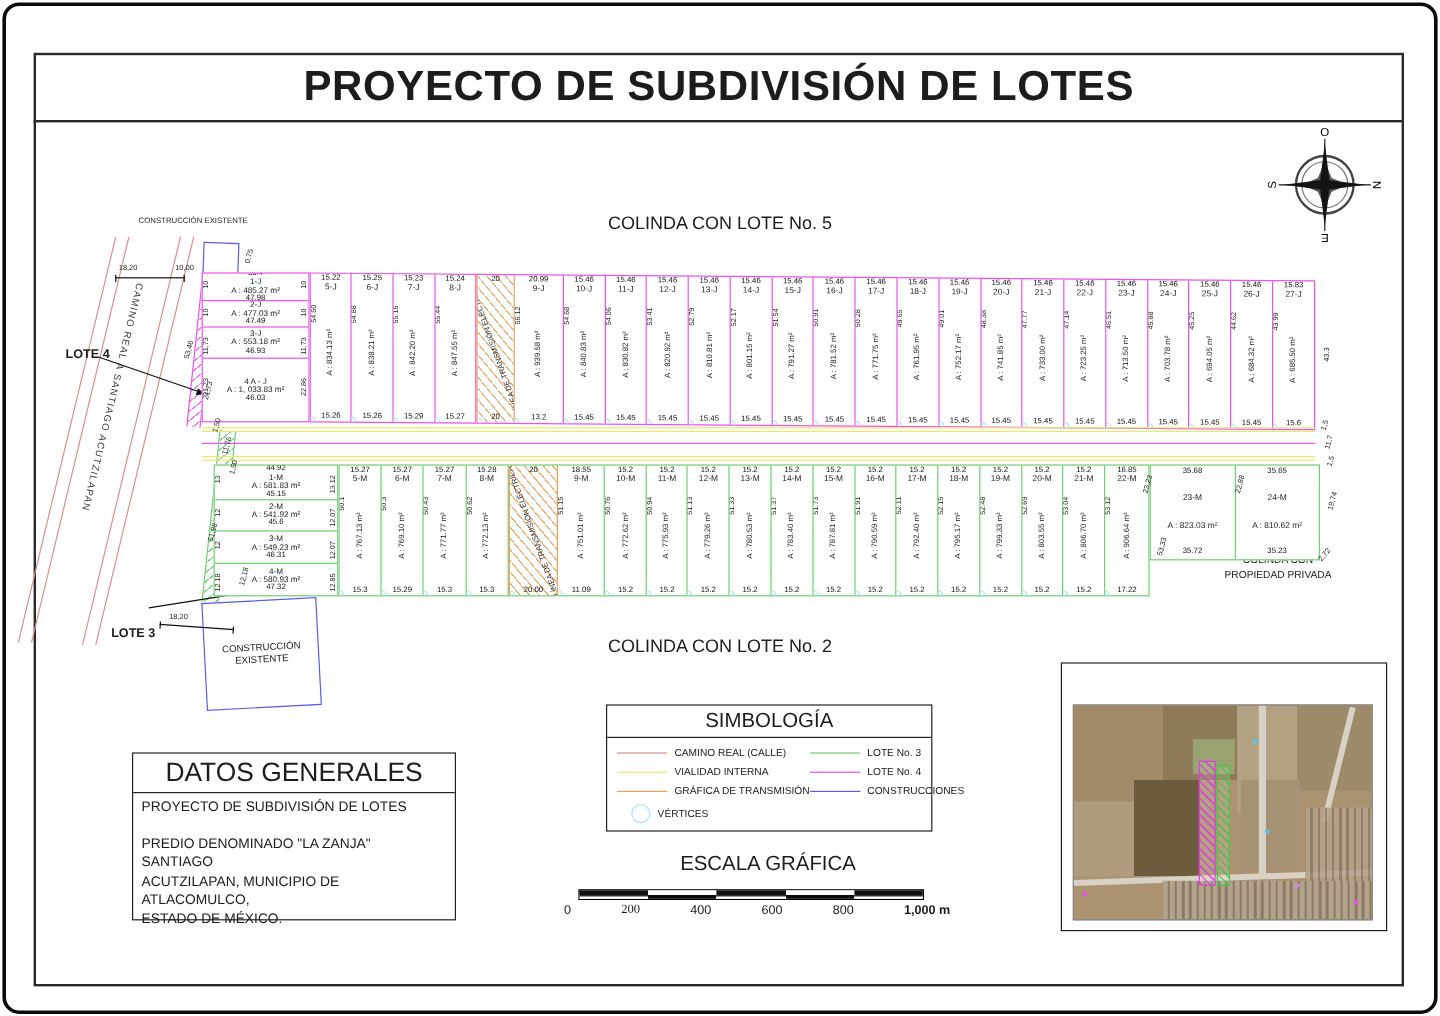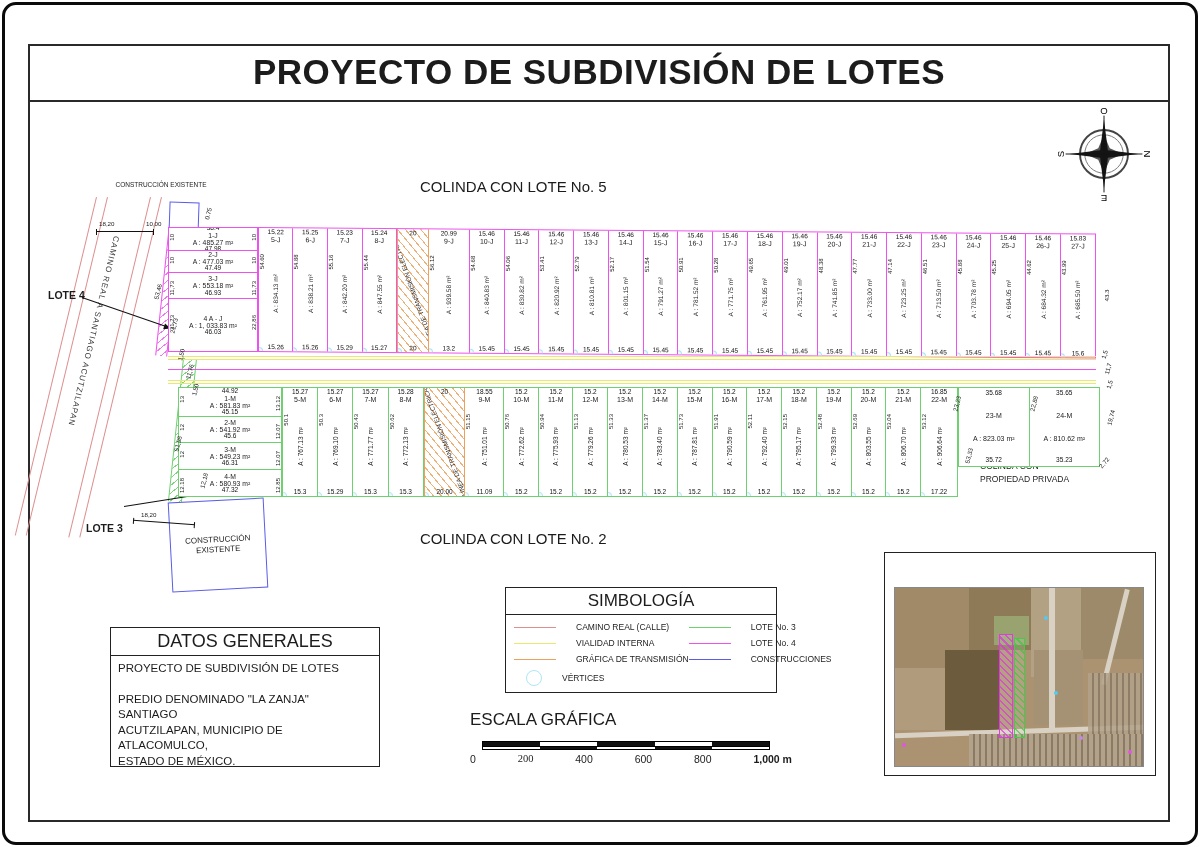--- a/index.html
+++ b/index.html
@@ -9,21 +9,21 @@
   }
   *{box-sizing:border-box; margin:0; padding:0;}
   body{width:1200px; height:847px; position:relative; background:#fff;
        font-family:"Liberation Sans", sans-serif; color:var(--ink); overflow:hidden;}
   .outer-frame{position:absolute; inset:2px; border:3px solid #0a0a0a; border-radius:14px;}
   .inner-frame{position:absolute; left:28px; top:44px; width:1142px; height:778px; border:2px solid #2a2a2a;}
   .title-band{position:absolute; left:28px; top:44px; width:1142px; height:58px;
               border-bottom:2px solid #2a2a2a; display:flex; align-items:center; justify-content:center;}
   .title-band h1{font-size:35px; font-weight:bold; letter-spacing:.5px;}
 
-  .lbl{position:absolute; text-align:left;}
+  .lbl{position:absolute; text-align:center;}
   .colinda{font-size:15px;}
   .priv{font-size:8.5px; line-height:1.5;}
   .lote-ref{font-size:10.5px; font-weight:bold;}
   .leader{position:absolute; height:0; border-top:1px solid #111; transform-origin:left center;}
   .leader::after{content:""; position:absolute; right:-2px; top:-3px; border-left:7px solid #111;
                  border-top:3px solid transparent; border-bottom:3px solid transparent;}
 
   
   .vrow{position:absolute; display:flex; border:1px solid var(--mag); background:#fff;}
   .vrow.row-m{border-color:var(--grn);}
@@ -82,21 +82,21 @@
   .dimline::before{left:0;} .dimline::after{right:0;}
 
   .panel{position:absolute; border:1.6px solid #222; background:#fff;}
   .panel .ptitle{border-bottom:1.4px solid #222; text-align:center; font-size:17px; padding:3px 0;}
   .datos-body{padding:5px 7px; font-size:11.5px; line-height:1.35;}
   .datos-line{min-height:15px; white-space:nowrap;}
 
   .simb-title{font-size:16px;}
   .legend-wrap{display:flex; padding:7px 8px 4px 8px;}
   .legend-col{flex:1; display:flex; flex-direction:column; gap:6px;}
-  .leg-item{display:flex; align-items:center; gap:20px;}
+  .leg-item{display:flex; align-items:center; gap:6px;}
   .leg-swatch{width:42px; height:0; border-top:1.6px solid; flex:0 0 auto;}
   .leg-swatch.circle{width:16px; height:16px; border:1.6px solid; border-radius:50%; margin-left:12px;}
   .leg-label{font-size:8.5px; white-space:nowrap;}
 
   .escala-title{font-size:17px;}
   .scalebar{position:absolute; display:flex; flex-direction:column; border:1px solid #000;}
   .scale-row{display:flex; flex:1;}
   .seg{flex:1;}
   .seg.b{background:#111;} .seg.w{background:#fff;}
   .scale-row + .scale-row .seg{border-top:1px solid #000;}
@@ -656,21 +656,21 @@
     <div class="freedim" style="left: 1102px; top: 365px; transform: rotate(-75deg);">11,7</div>
     <div class="freedim" style="left: 1105px; top: 381px; transform: rotate(-75deg);">1,5</div>
     <div class="freedim" style="left: 949px; top: 400px; transform: rotate(-75deg);">23,23</div>
     <div class="freedim" style="left: 1026px; top: 400px; transform: rotate(-75deg);">22,88</div>
     <div class="freedim" style="left: 1103px; top: 414px; transform: rotate(-75deg);">19,74</div>
     <div class="freedim" style="left: 1098px; top: 459px; transform: rotate(-50deg);">2,72</div>
     <div class="freedim" style="left: 961px; top: 452px; transform: rotate(-75deg);">53,33</div>
   </div>
 
 <div class="panel" style="left:110px;top:627px;width:270px;height:140px">
-  <div class="ptitle" style="font-size:18px">DATOS GENERALES</div>
+  <div class="ptitle" style="font-size:22px">DATOS GENERALES</div>
   <div class="datos-body" id="datosBody">
       <div class="datos-line">PROYECTO DE SUBDIVISIÓN DE LOTES</div>
       <div class="datos-line"></div>
       <div class="datos-line">PREDIO DENOMINADO "LA ZANJA"</div>
       <div class="datos-line">SANTIAGO</div>
       <div class="datos-line">ACUTZILAPAN, MUNICIPIO DE</div>
       <div class="datos-line">ATLACOMULCO,</div>
       <div class="datos-line">ESTADO DE MÉXICO.</div>
     </div>
 </div>

